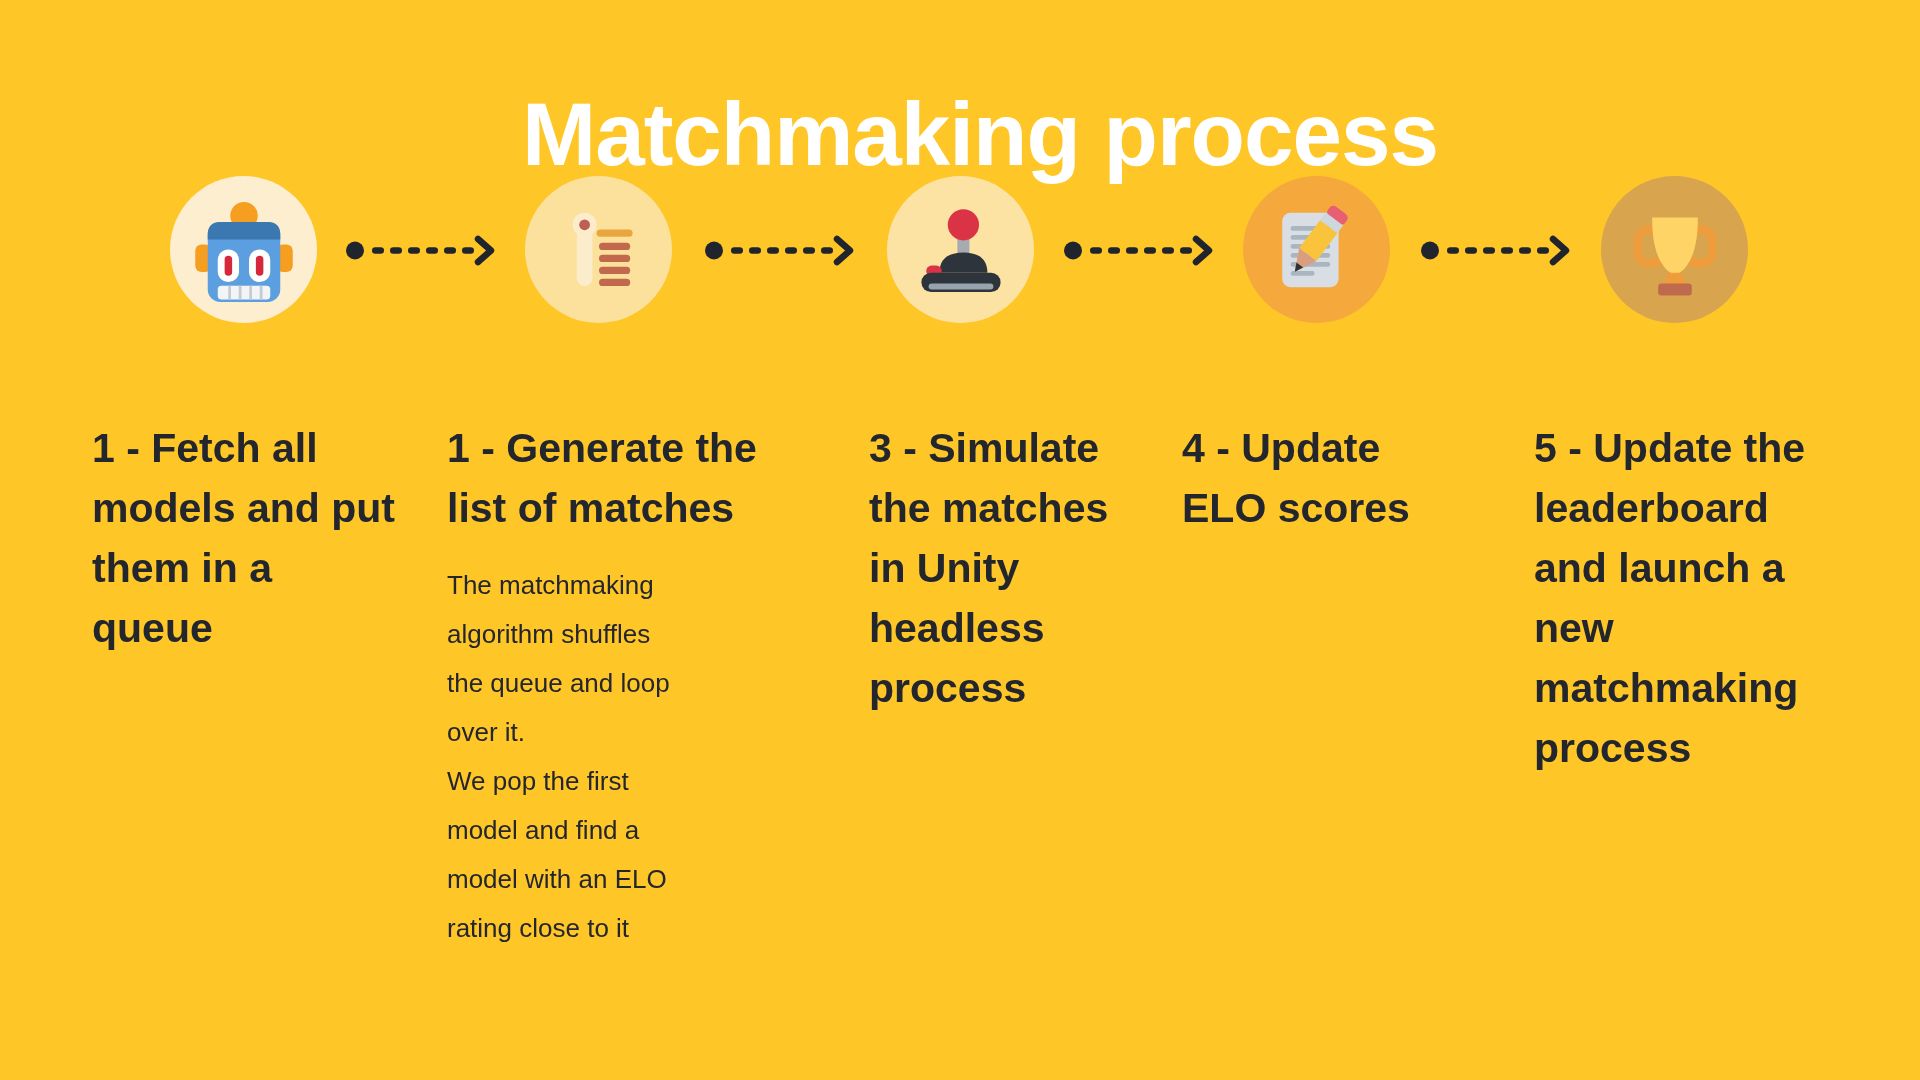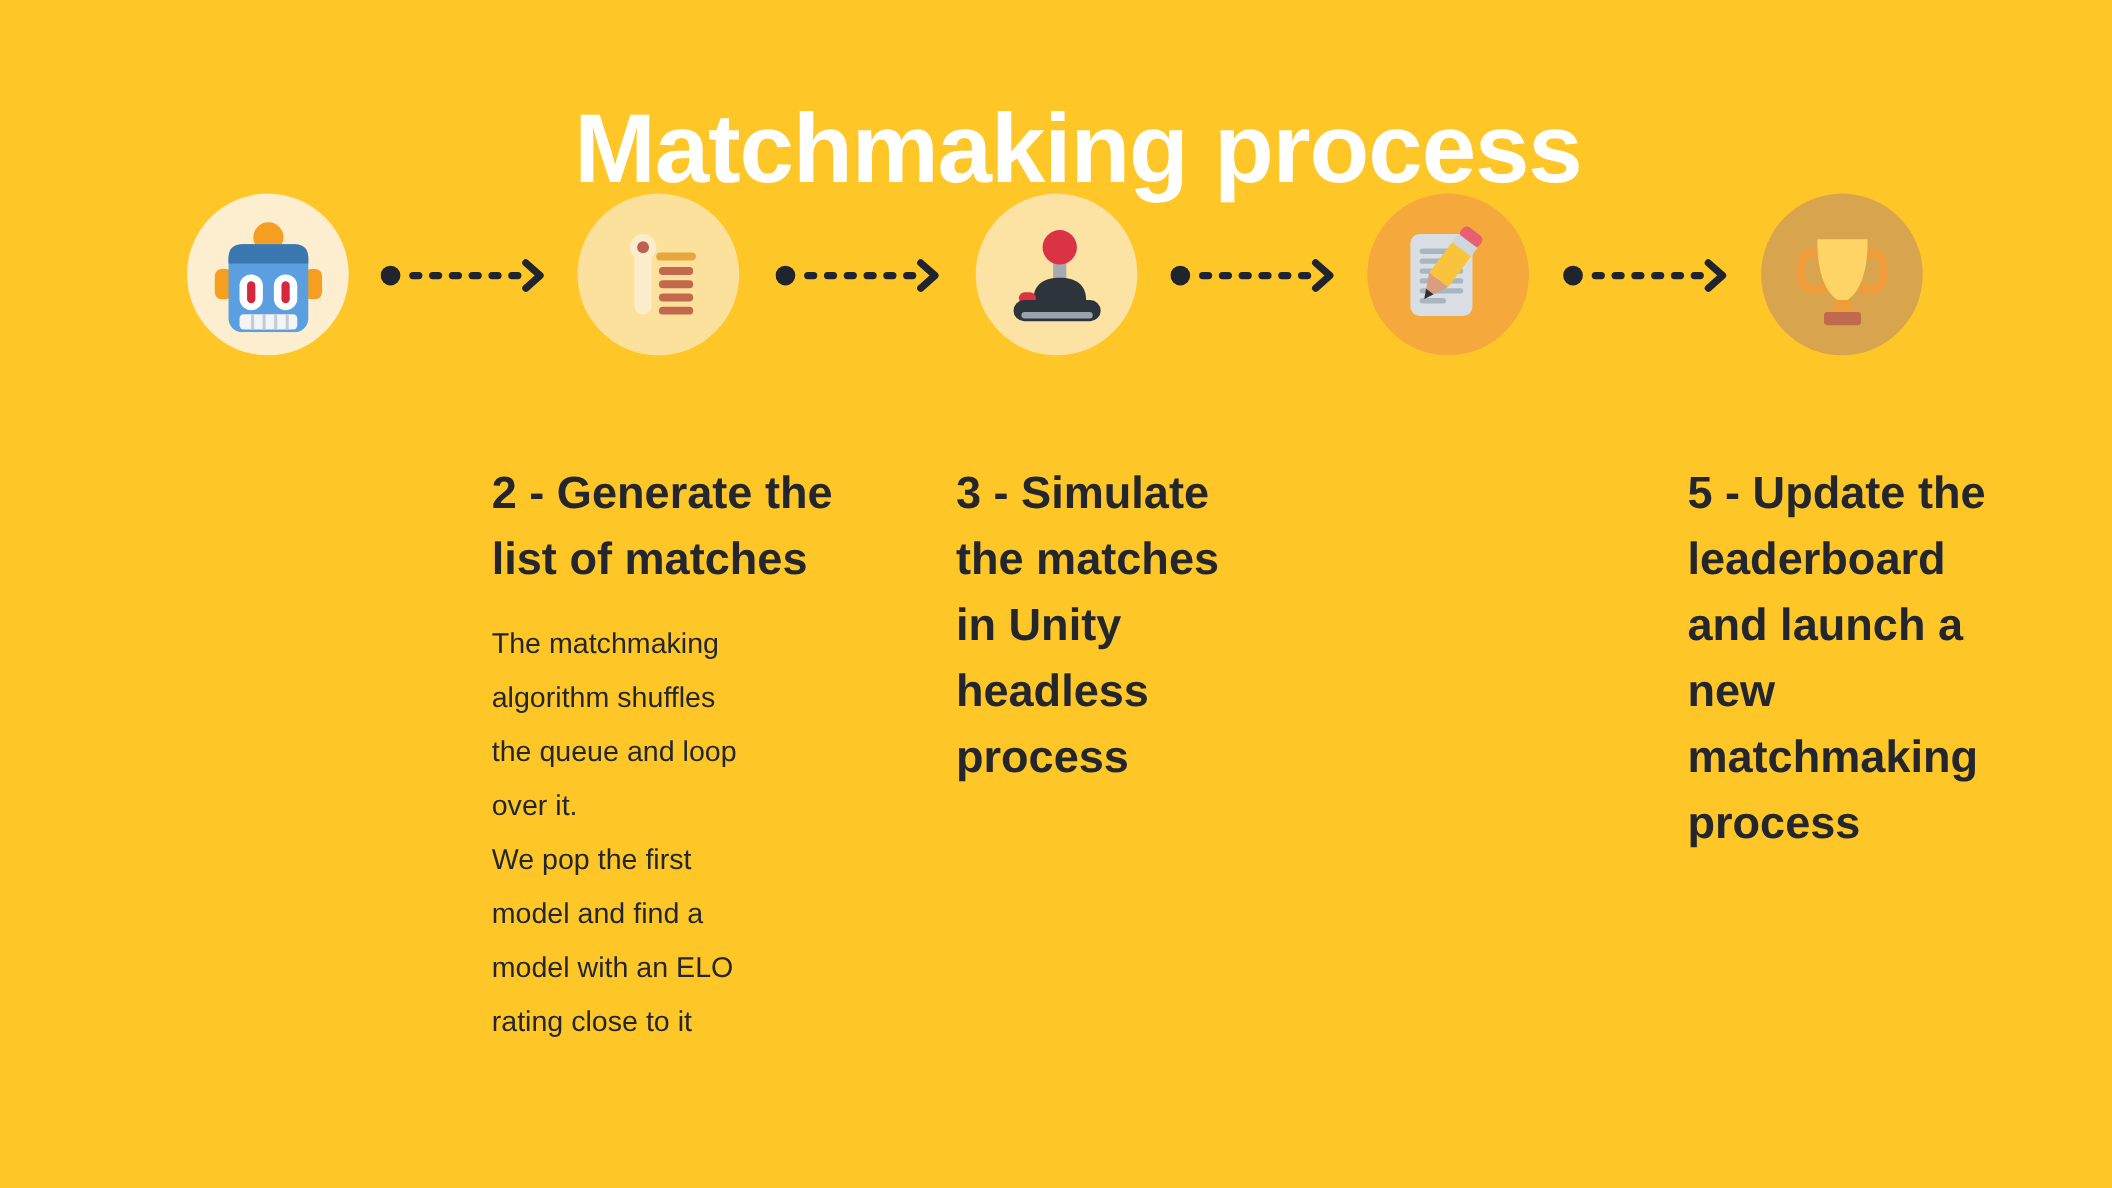--- a/index.html
+++ b/index.html
@@ -173,43 +173,52 @@
       <rect x="26" y="15.2" width="12" height="6.6" rx="3.3" fill="currentColor"></rect>
       <rect x="44" y="15.2" width="12" height="6.6" rx="3.3" fill="currentColor"></rect>
       <rect x="62" y="15.2" width="12" height="6.6" rx="3.3" fill="currentColor"></rect>
       <rect x="80" y="15.2" width="12" height="6.6" rx="3.3" fill="currentColor"></rect>
       <rect x="98" y="15.2" width="12" height="6.6" rx="3.3" fill="currentColor"></rect>
       <rect x="116" y="15.2" width="12" height="6.6" rx="3.3" fill="currentColor"></rect>
       <path d="M132 7 L145 18.5 L132 30" fill="none" stroke="currentColor" stroke-width="6.5" stroke-linecap="round" stroke-linejoin="round"></path>
     </svg>
   </div>
 
+  <div class="step-text" style="left:92px;width:360px">
+    <div class="step-heading">1 - Fetch all
+models and put
+them in a
+queue</div>
+    <div class="step-body"></div>
+  </div>
 
   <div class="step-text" style="left:447px;width:360px">
-    <div class="step-heading">2 - Generate the
+    <div class="step-heading">1 - Generate the
 list of matches</div>
     <div class="step-body">The matchmaking
 algorithm shuffles
 the queue and loop
 over it.
 We pop the first
 model and find a
 model with an ELO
 rating close to it</div>
   </div>
 
   <div class="step-text" style="left:869px;width:330px">
     <div class="step-heading">3 - Simulate
 the matches
 in Unity
 headless
 process</div>
   </div>
 
   <div class="step-text" style="left:1182px;width:330px">
+    <div class="step-heading">4 - Update
+ELO scores</div>
   </div>
 
   <div class="step-text" style="left:1534px;width:350px">
     <div class="step-heading">5 - Update the
 leaderboard
 and launch a
 new
 matchmaking
 process</div>
     <div class="step-body"></div>

